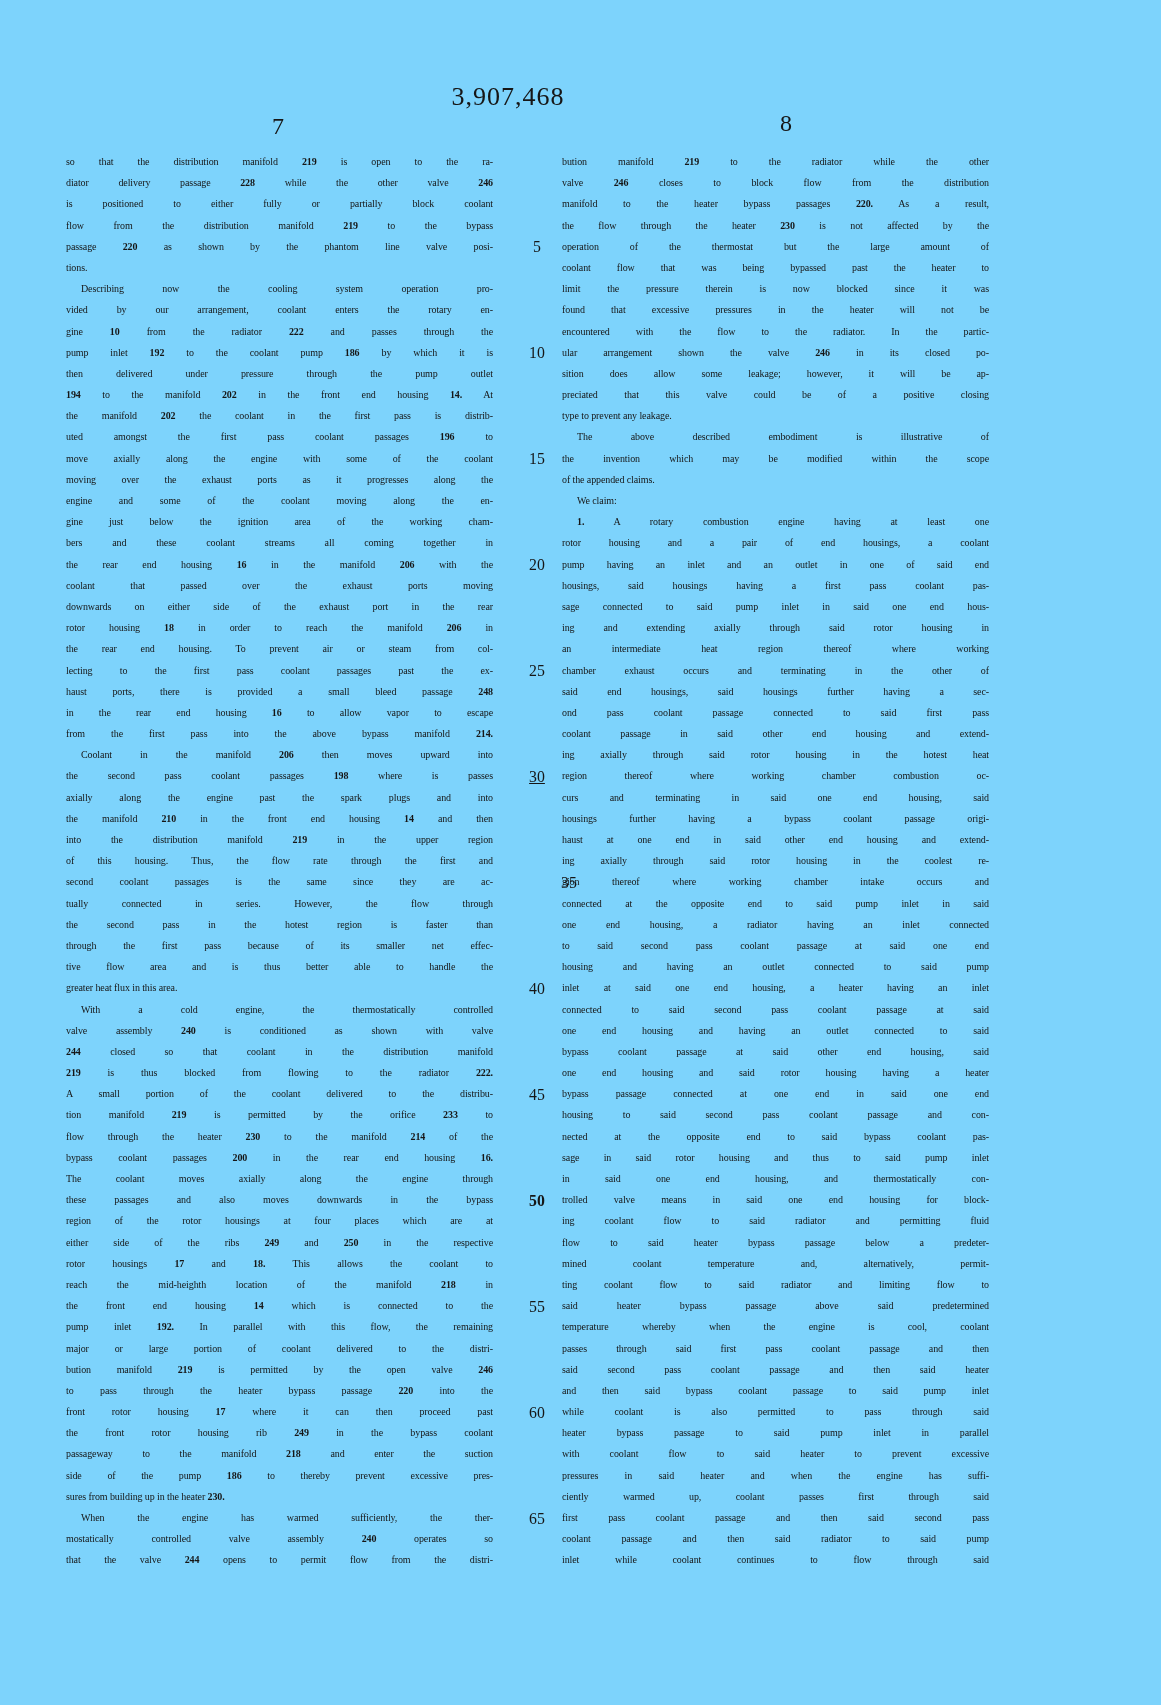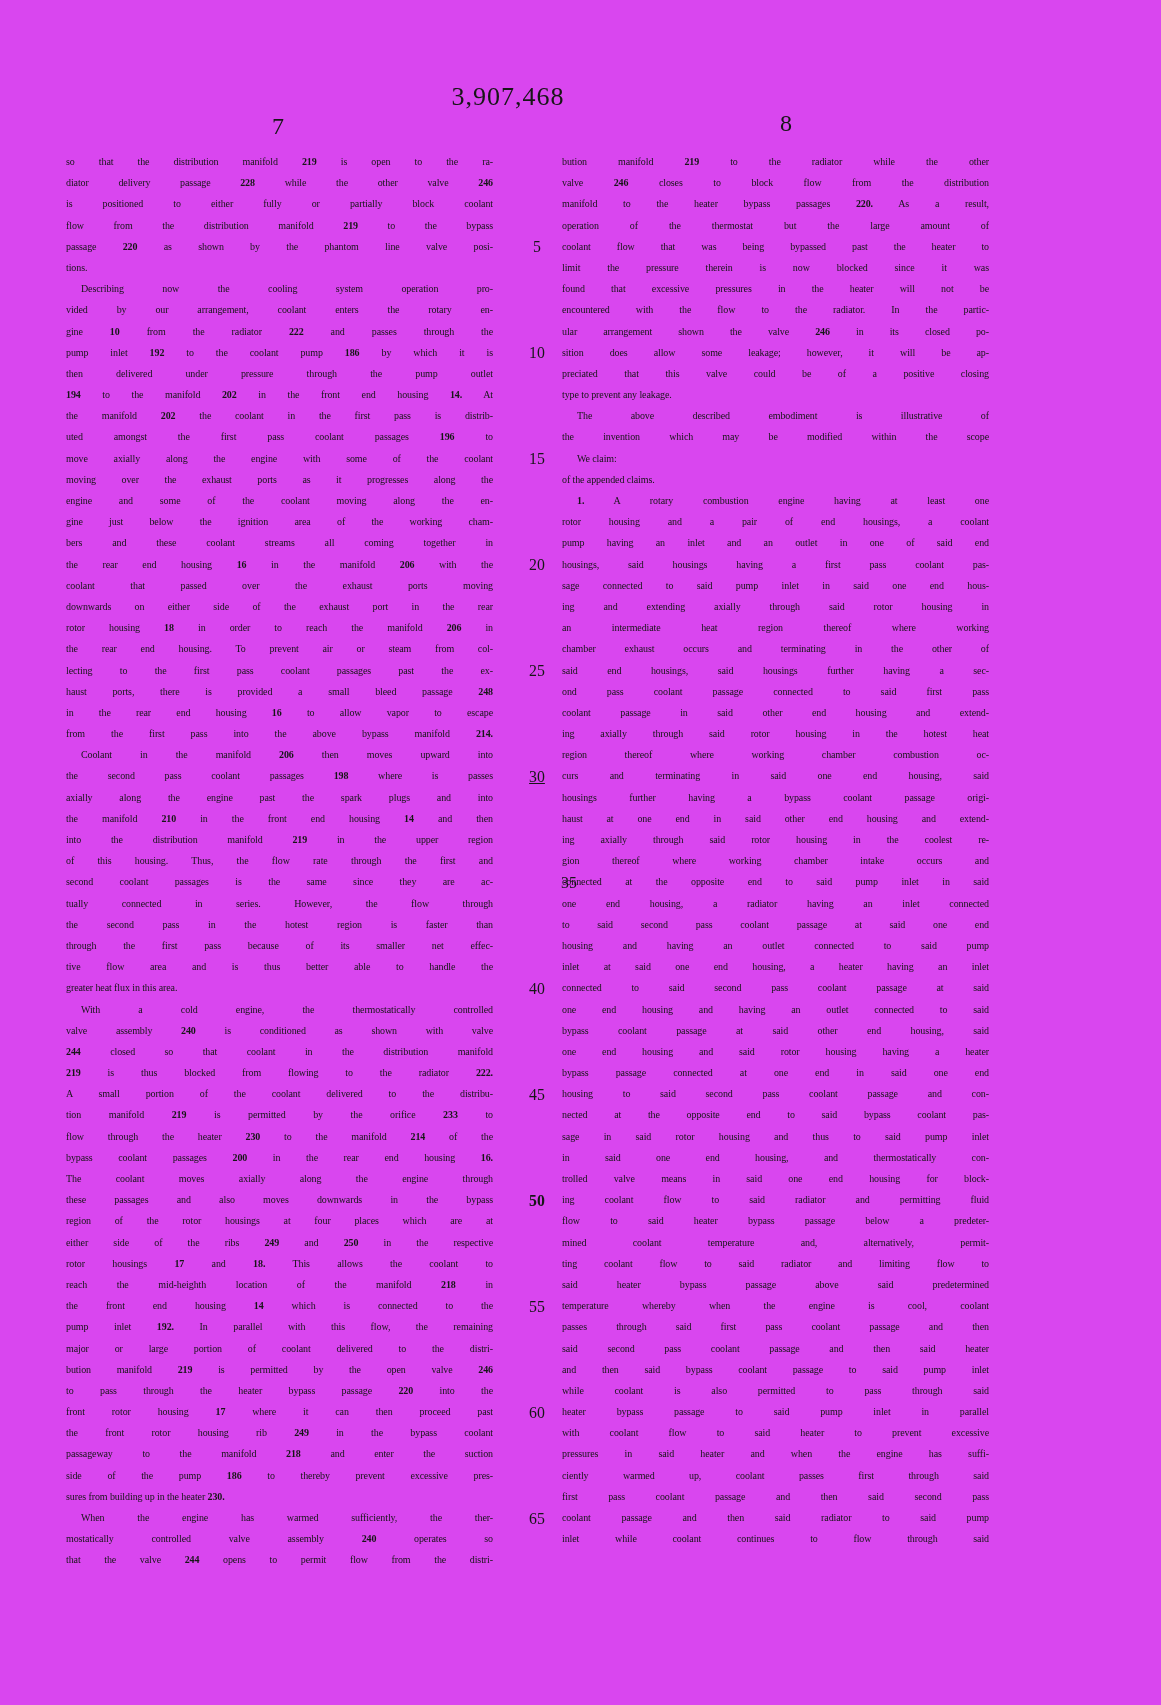--- a/index.html
+++ b/index.html
@@ -4,21 +4,21 @@
 <style>
   html, body {
     margin: 0;
     padding: 0;
     background: #e8e8e6;
   }
   .page {
     position: relative;
     width: 1161px;
     height: 1705px;
-    background: #d946ef;
+    background: #7dd3fc;
     font-family: "Liberation Serif", "DejaVu Serif", serif;
     color: #161616;
     overflow: hidden;
   }
   .patent-number {
     position: absolute;
     top: 82px;
     left: 508px;
     transform: translateX(-50%);
     font-size: 26px;
@@ -166,33 +166,34 @@
       <div class="lnum" style="top: 1038.8px; font-weight: bold;">50</div>
       <div class="lnum" style="top: 1144.8px;">55</div>
       <div class="lnum" style="top: 1250.8px;">60</div>
       <div class="lnum" style="top: 1356.8px;">65</div>
     </div>
 
   <div class="column column-right" id="col-right">
       <div class="tline">bution manifold <b>219</b> to the radiator while the other</div>
       <div class="tline">valve <b>246</b> closes to block flow from the distribution</div>
       <div class="tline">manifold to the heater bypass passages <b>220.</b> As a result,</div>
+      <div class="tline">the flow through the heater <b>230</b> is not affected by the</div>
       <div class="tline">operation of the thermostat but the large amount of</div>
       <div class="tline">coolant flow that was being bypassed past the heater to</div>
       <div class="tline">limit the pressure therein is now blocked since it was</div>
       <div class="tline">found that excessive pressures in the heater will not be</div>
       <div class="tline">encountered with the flow to the radiator. In the partic-</div>
       <div class="tline">ular arrangement shown the valve <b>246</b> in its closed po-</div>
       <div class="tline">sition does allow some leakage; however, it will be ap-</div>
       <div class="tline">preciated that this valve could be of a positive closing</div>
       <div class="tline left">type to prevent any leakage.</div>
       <div class="tline ind">The above described embodiment is illustrative of</div>
       <div class="tline">the invention which may be modified within the scope</div>
+      <div class="tline left">of the appended claims.</div>
       <div class="tline left ind">We claim:</div>
-      <div class="tline left">of the appended claims.</div>
       <div class="tline ind"><b>1.</b> A rotary combustion engine having at least one</div>
       <div class="tline">rotor housing and a pair of end housings, a coolant</div>
       <div class="tline">pump having an inlet and an outlet in one of said end</div>
       <div class="tline">housings, said housings having a first pass coolant pas-</div>
       <div class="tline">sage connected to said pump inlet in said one end hous-</div>
       <div class="tline">ing and extending axially through said rotor housing in</div>
       <div class="tline">an intermediate heat region thereof where working</div>
       <div class="tline">chamber exhaust occurs and terminating in the other of</div>
       <div class="tline">said end housings, said housings further having a sec-</div>
       <div class="tline">ond pass coolant passage connected to said first pass</div>

